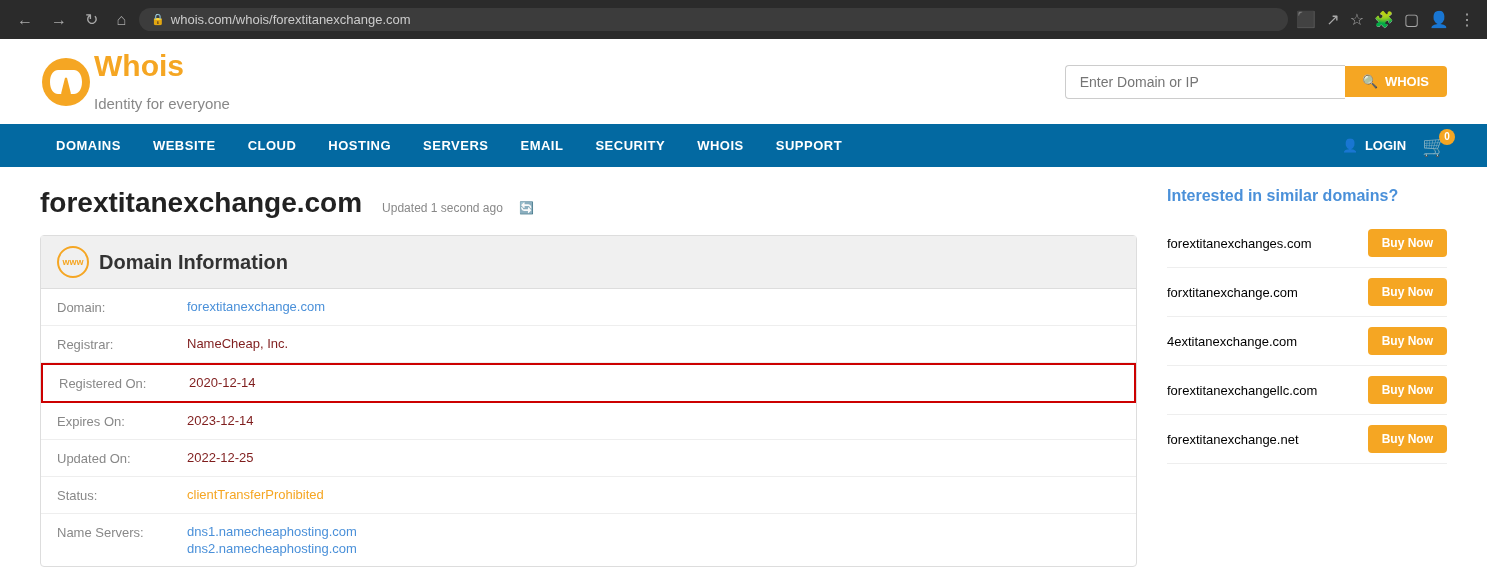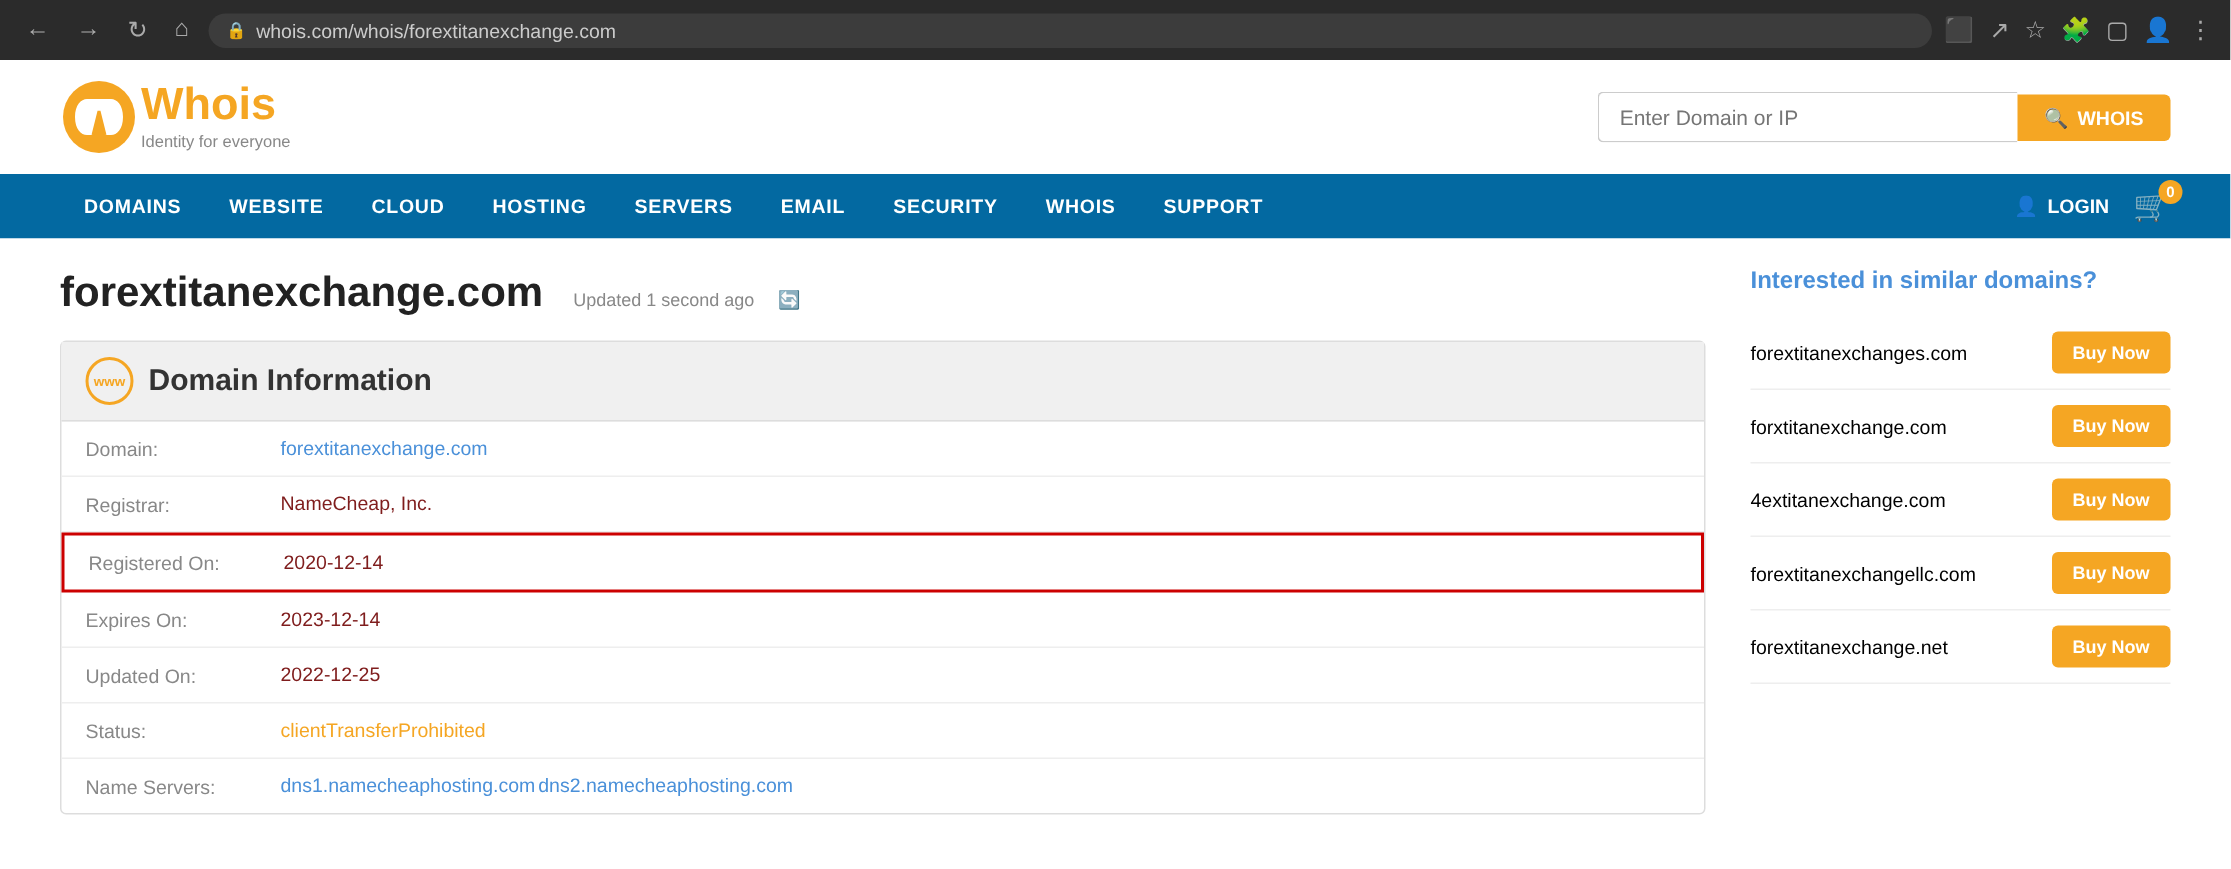--- a/index.html
+++ b/index.html
@@ -62,23 +62,23 @@
       display: flex;
       flex-direction: column;
     }
     .logo-whois {
       font-size: 30px;
       font-weight: bold;
       color: #f5a623;
       line-height: 1;
     }
     .logo-tagline {
-      font-size: 11px;
+      font-size: 15px;
       color: #888;
-      margin-top: 4px;
+      margin-top: 14px;
     }
     .search-area {
       display: flex;
       align-items: center;
       gap: 0;
     }
     .search-input {
       border: 1px solid #ccc;
       border-right: none;
       border-radius: 4px 0 0 4px;
@@ -389,21 +389,21 @@
         <span class="info-value">2022-12-25</span>
       </div>
 
       <div class="info-row">
         <span class="info-label">Status:</span>
         <span class="info-value orange">clientTransferProhibited</span>
       </div>
 
       <div class="info-row">
         <span class="info-label">Name Servers:</span>
-        <div style="display:flex; flex-direction:row; gap:2px;">
+        <div style="display:flex; flex-direction:column; gap:2px;">
           <a class="info-value link">dns1.namecheaphosting.com</a>
           <a class="info-value link">dns2.namecheaphosting.com</a>
         </div>
       </div>
     </div>
   </div>
 
   <div class="right-panel">
     <p class="similar-title">
       <span>Interested in </span><span style="color:#4a90d9;">similar domains</span><span>?</span>

